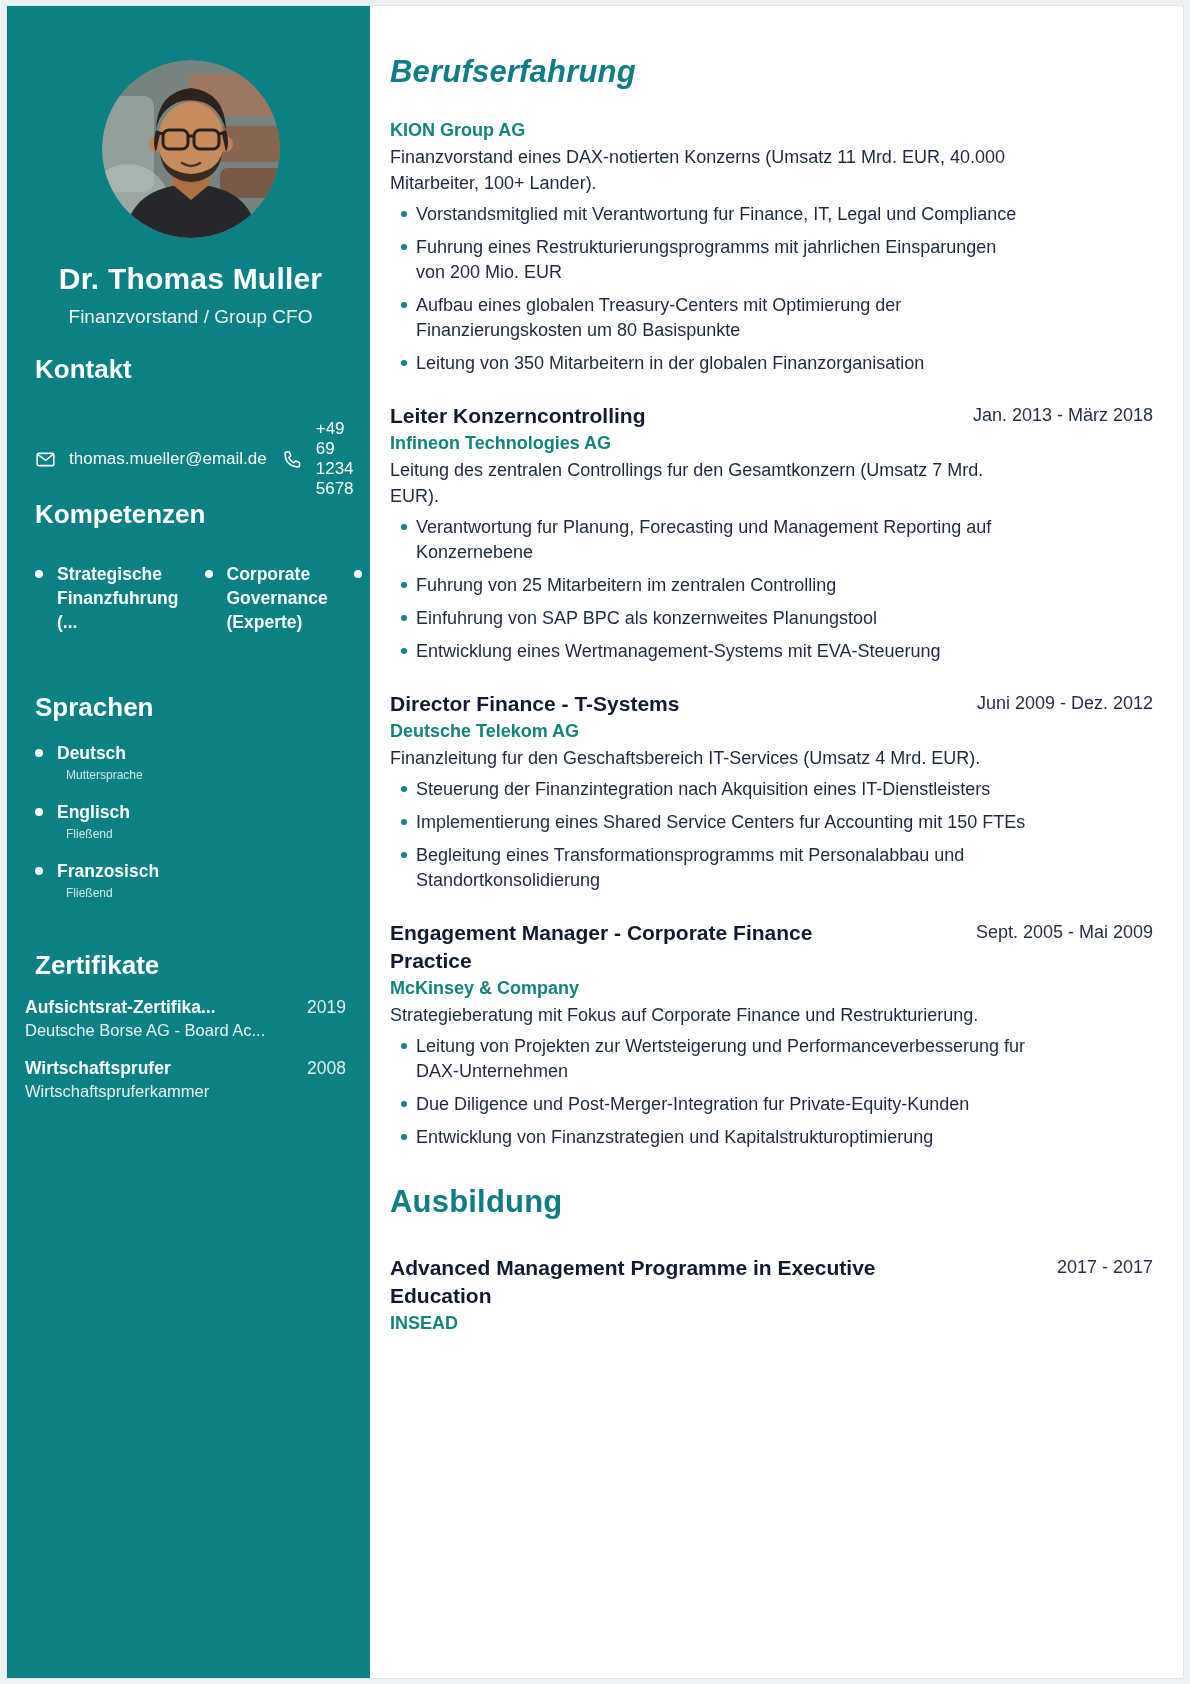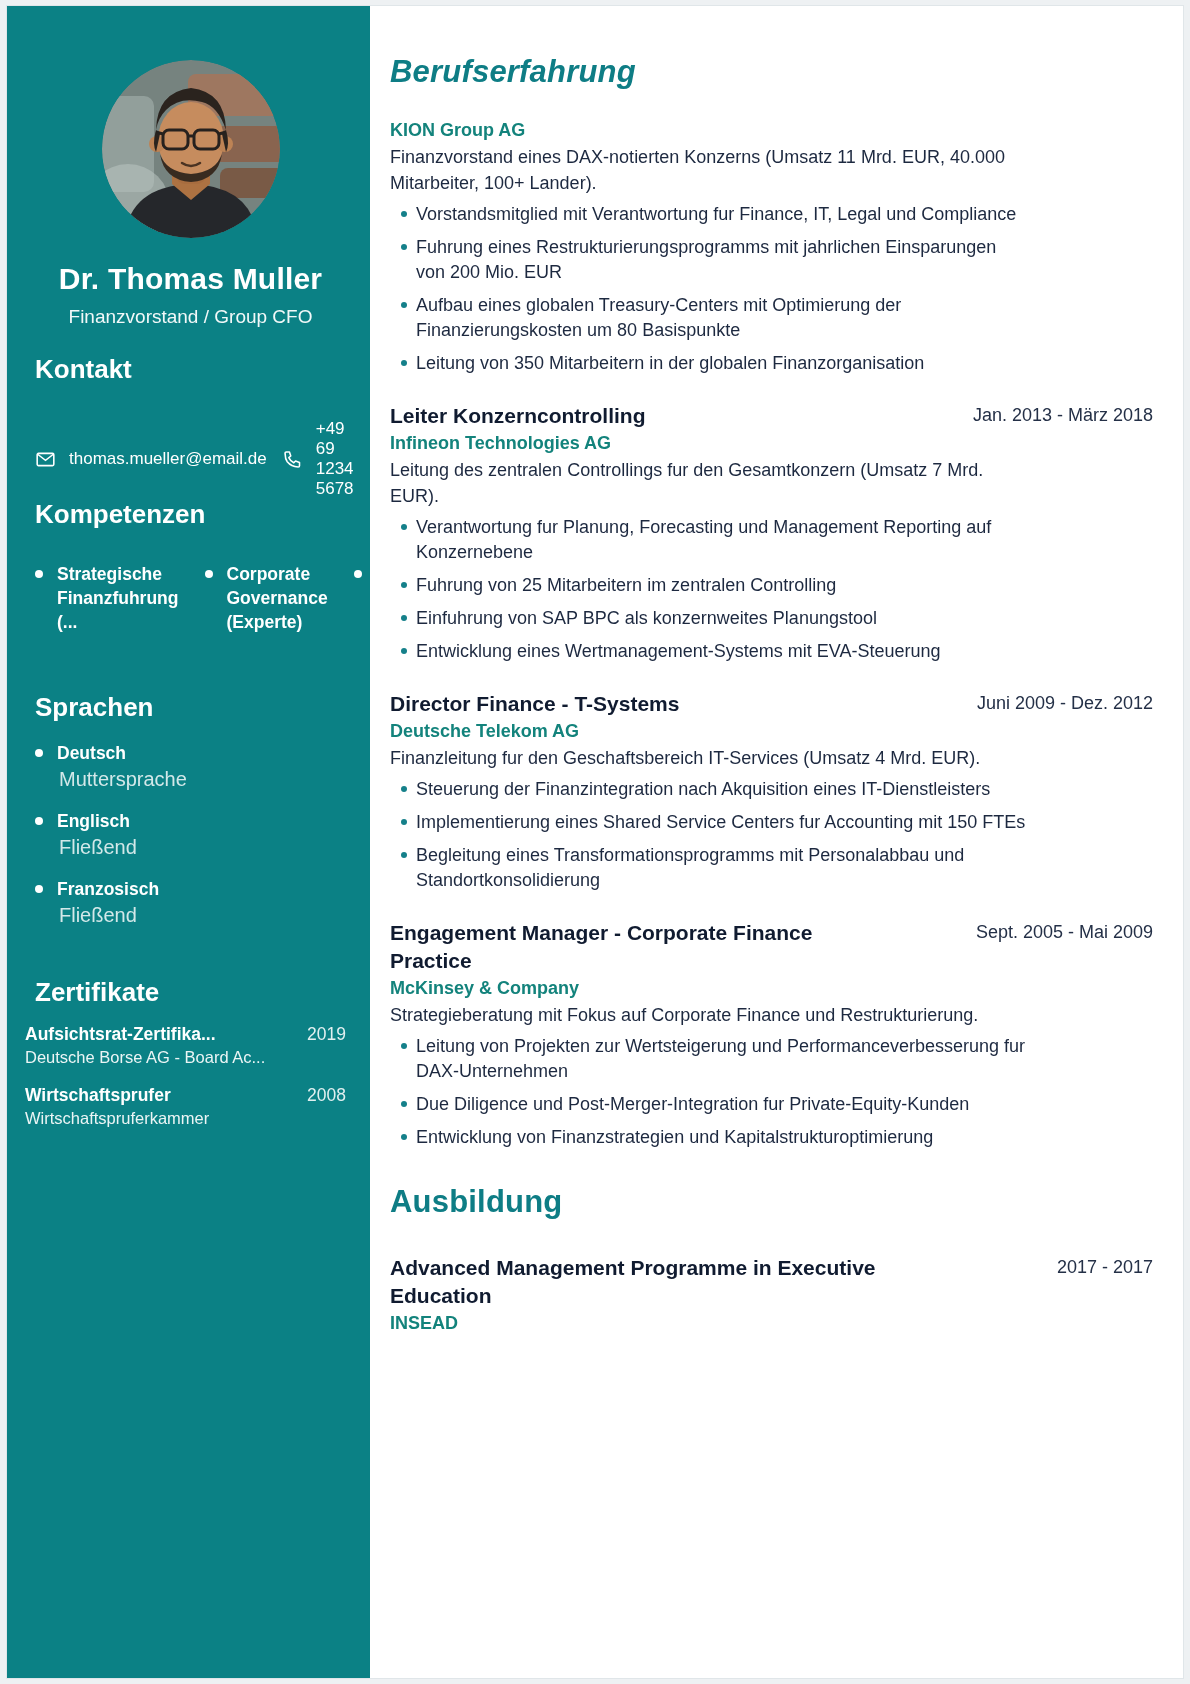--- a/index.html
+++ b/index.html
@@ -47,21 +47,21 @@
   .contact-list { margin-top:34px; display:flex; flex-direction:row; gap:15px; }
   .contact-row { display:flex; align-items:center; gap:13px; font-size:17px; }
   .contact-row svg { flex:0 0 auto; display:block; }
   .s-head.komp { }
   .dot-list { margin-top:32px; display:flex; flex-direction:row; gap:26px; }
   .dot-row { display:flex; align-items:flex-start; gap:14px; font-size:17.5px; font-weight:600; line-height:24px; }
   .dot { width:8px; height:8px; border-radius:50%; background:#ffffff; flex:0 0 auto; margin-top:8px; }
   .s-head.sprachen { margin-top:58px; }
   .lang-list { margin-top:18px; display:flex; flex-direction:column; gap:18px; }
   .lang-name { display:flex; align-items:flex-start; gap:14px; font-size:17.5px; font-weight:700; line-height:24px; }
-  .lang-level { margin-left:24px; margin-top:3px; font-size:20px; color:rgba(255,255,255,.82); font-weight:400; }
+  .lang-level { margin-left:31px; margin-top:3px; font-size:12px; color:rgba(255,255,255,.82); font-weight:400; }
   .s-head.zert { margin-top:50px; }
   .cert-list { margin-top:16px; margin-left:-10px; display:flex; flex-direction:column; gap:18px; }
   .cert-top { display:flex; justify-content:space-between; align-items:baseline; gap:10px; }
   .cert-name { font-size:17.5px; font-weight:700; white-space:nowrap; overflow:hidden; }
   .cert-year { font-size:17.5px; color:rgba(255,255,255,.88); }
   .cert-org { margin-top:3px; font-size:16.5px; color:rgba(255,255,255,.92); white-space:nowrap; overflow:hidden; }
 
   
   .main { flex:1 1 auto; padding:48px 30px 0 20px; }
   .h1 {

